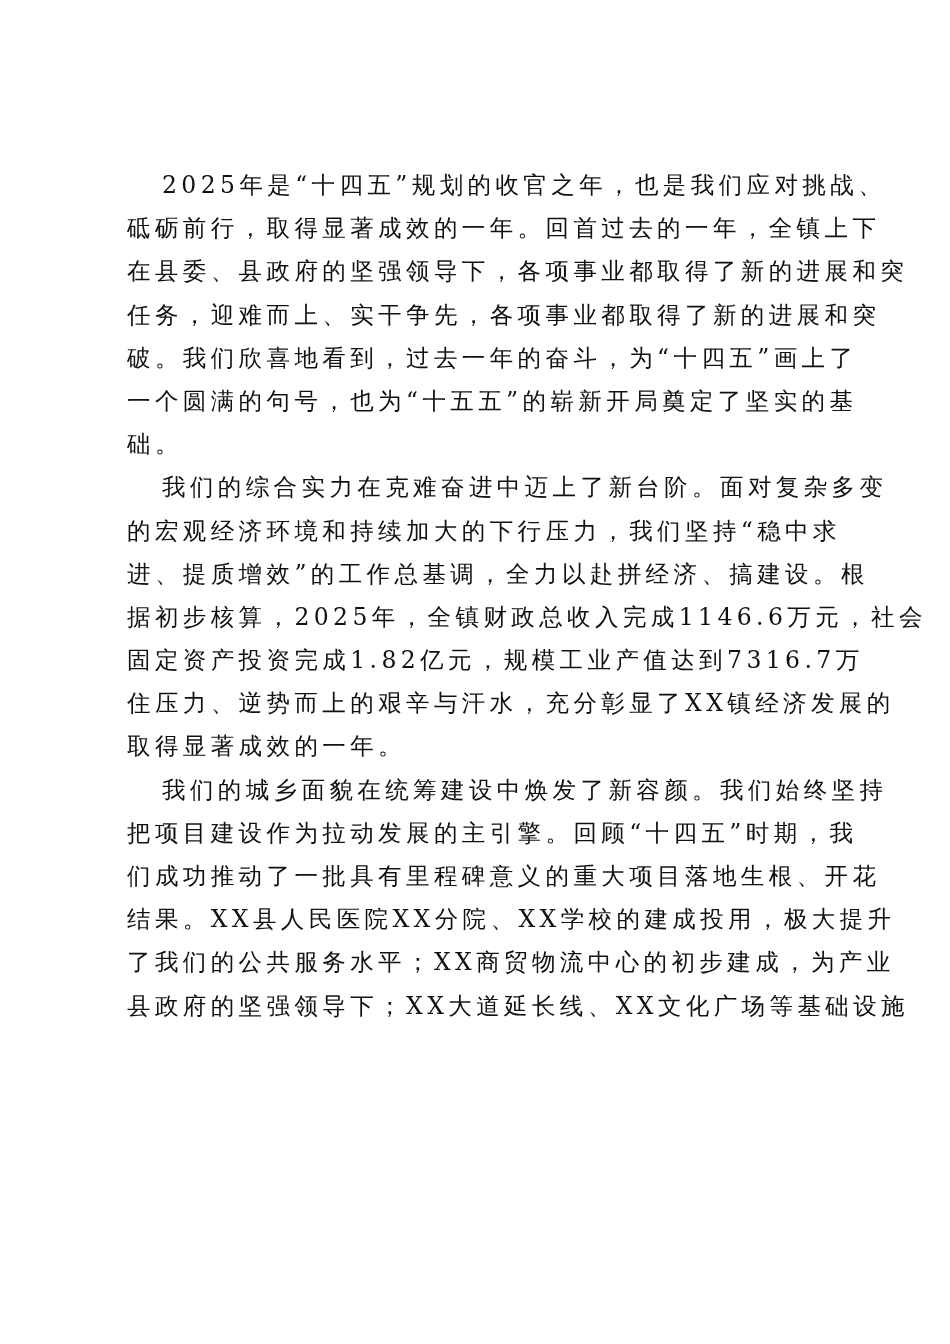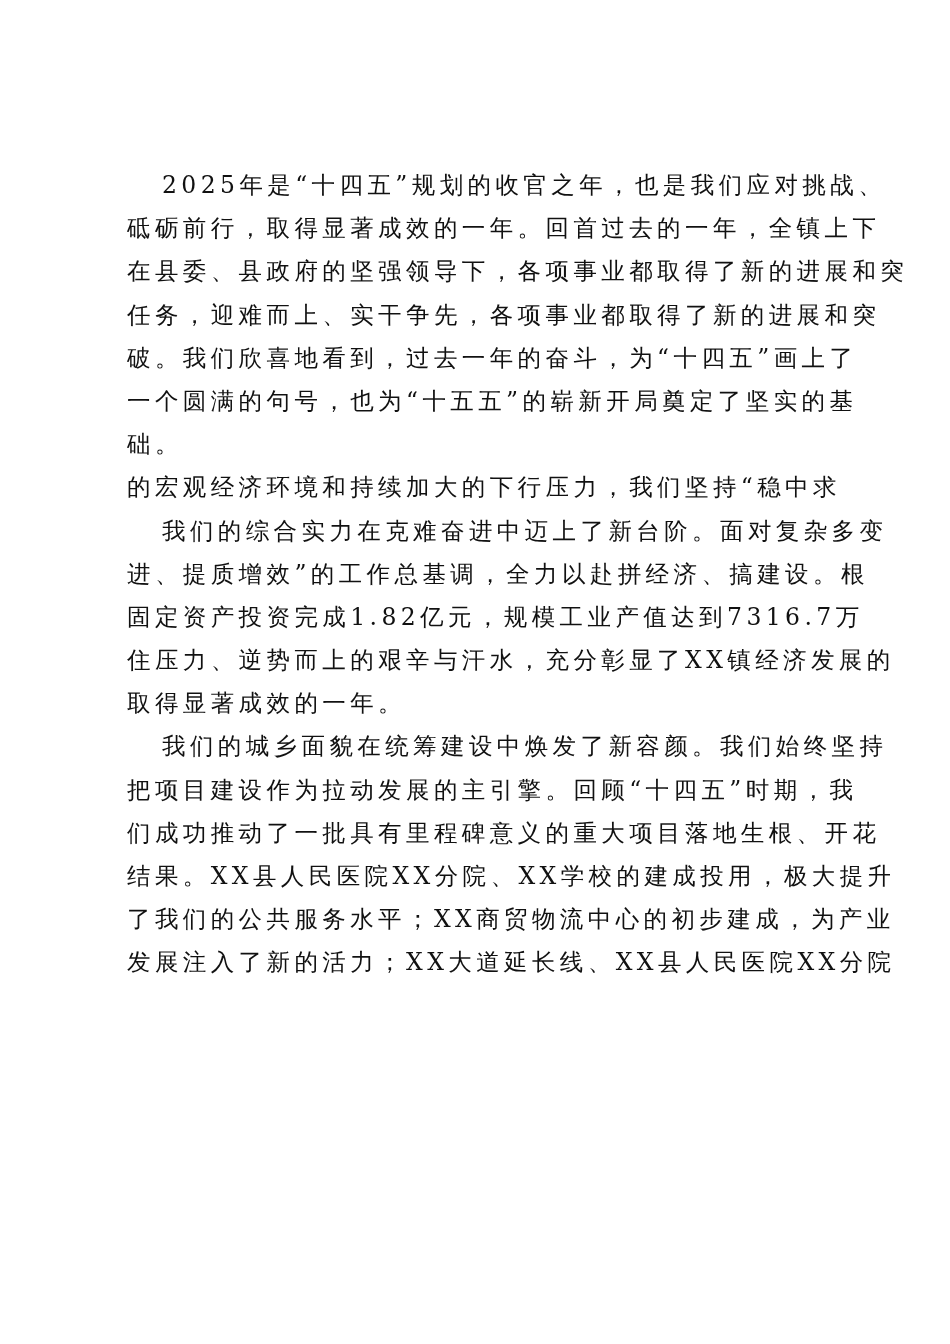--- a/index.html
+++ b/index.html
@@ -50,31 +50,32 @@
       <div class="line indent">2025年是“十四五”规划的收官之年，也是我们应对挑战、</div>
       <div class="line">砥砺前行，取得显著成效的一年。回首过去的一年，全镇上下</div>
       <div class="line">在县委、县政府的坚强领导下，各项事业都取得了新的进展和突</div>
       <div class="line">任务，迎难而上、实干争先，各项事业都取得了新的进展和突</div>
       <div class="line">破。我们欣喜地看到，过去一年的奋斗，为“十四五”画上了</div>
       <div class="line">一个圆满的句号，也为“十五五”的崭新开局奠定了坚实的基</div>
       <div class="line">础。</div>
     </div>
 
     <div>
+      <div class="line indent">我们的综合实力在克难奋进中迈上了新台阶。面对复杂多变</div>
       <div class="line">的宏观经济环境和持续加大的下行压力，我们坚持“稳中求</div>
-      <div class="line indent">我们的综合实力在克难奋进中迈上了新台阶。面对复杂多变</div>
       <div class="line">进、提质增效”的工作总基调，全力以赴拼经济、搞建设。根</div>
+      <div class="line">据初步核算，2025年，全镇财政总收入完成1146.6万元，社会</div>
       <div class="line">固定资产投资完成1.82亿元，规模工业产值达到7316.7万</div>
       <div class="line">住压力、逆势而上的艰辛与汗水，充分彰显了XX镇经济发展的</div>
       <div class="line">取得显著成效的一年。</div>
     </div>
 
     <div>
       <div class="line indent">我们的城乡面貌在统筹建设中焕发了新容颜。我们始终坚持</div>
       <div class="line">把项目建设作为拉动发展的主引擎。回顾“十四五”时期，我</div>
       <div class="line">们成功推动了一批具有里程碑意义的重大项目落地生根、开花</div>
       <div class="line">结果。XX县人民医院XX分院、XX学校的建成投用，极大提升</div>
       <div class="line">了我们的公共服务水平；XX商贸物流中心的初步建成，为产业</div>
-      <div class="line">发展注入了新的活力；XX大道延长线、XX县人民医院XX分院</div>
+      <div class="line">县政府的坚强领导下；XX大道延长线、XX文化广场等基础设施</div>
     </div>
 
   </div>
 </div>
 
 </body></html>

